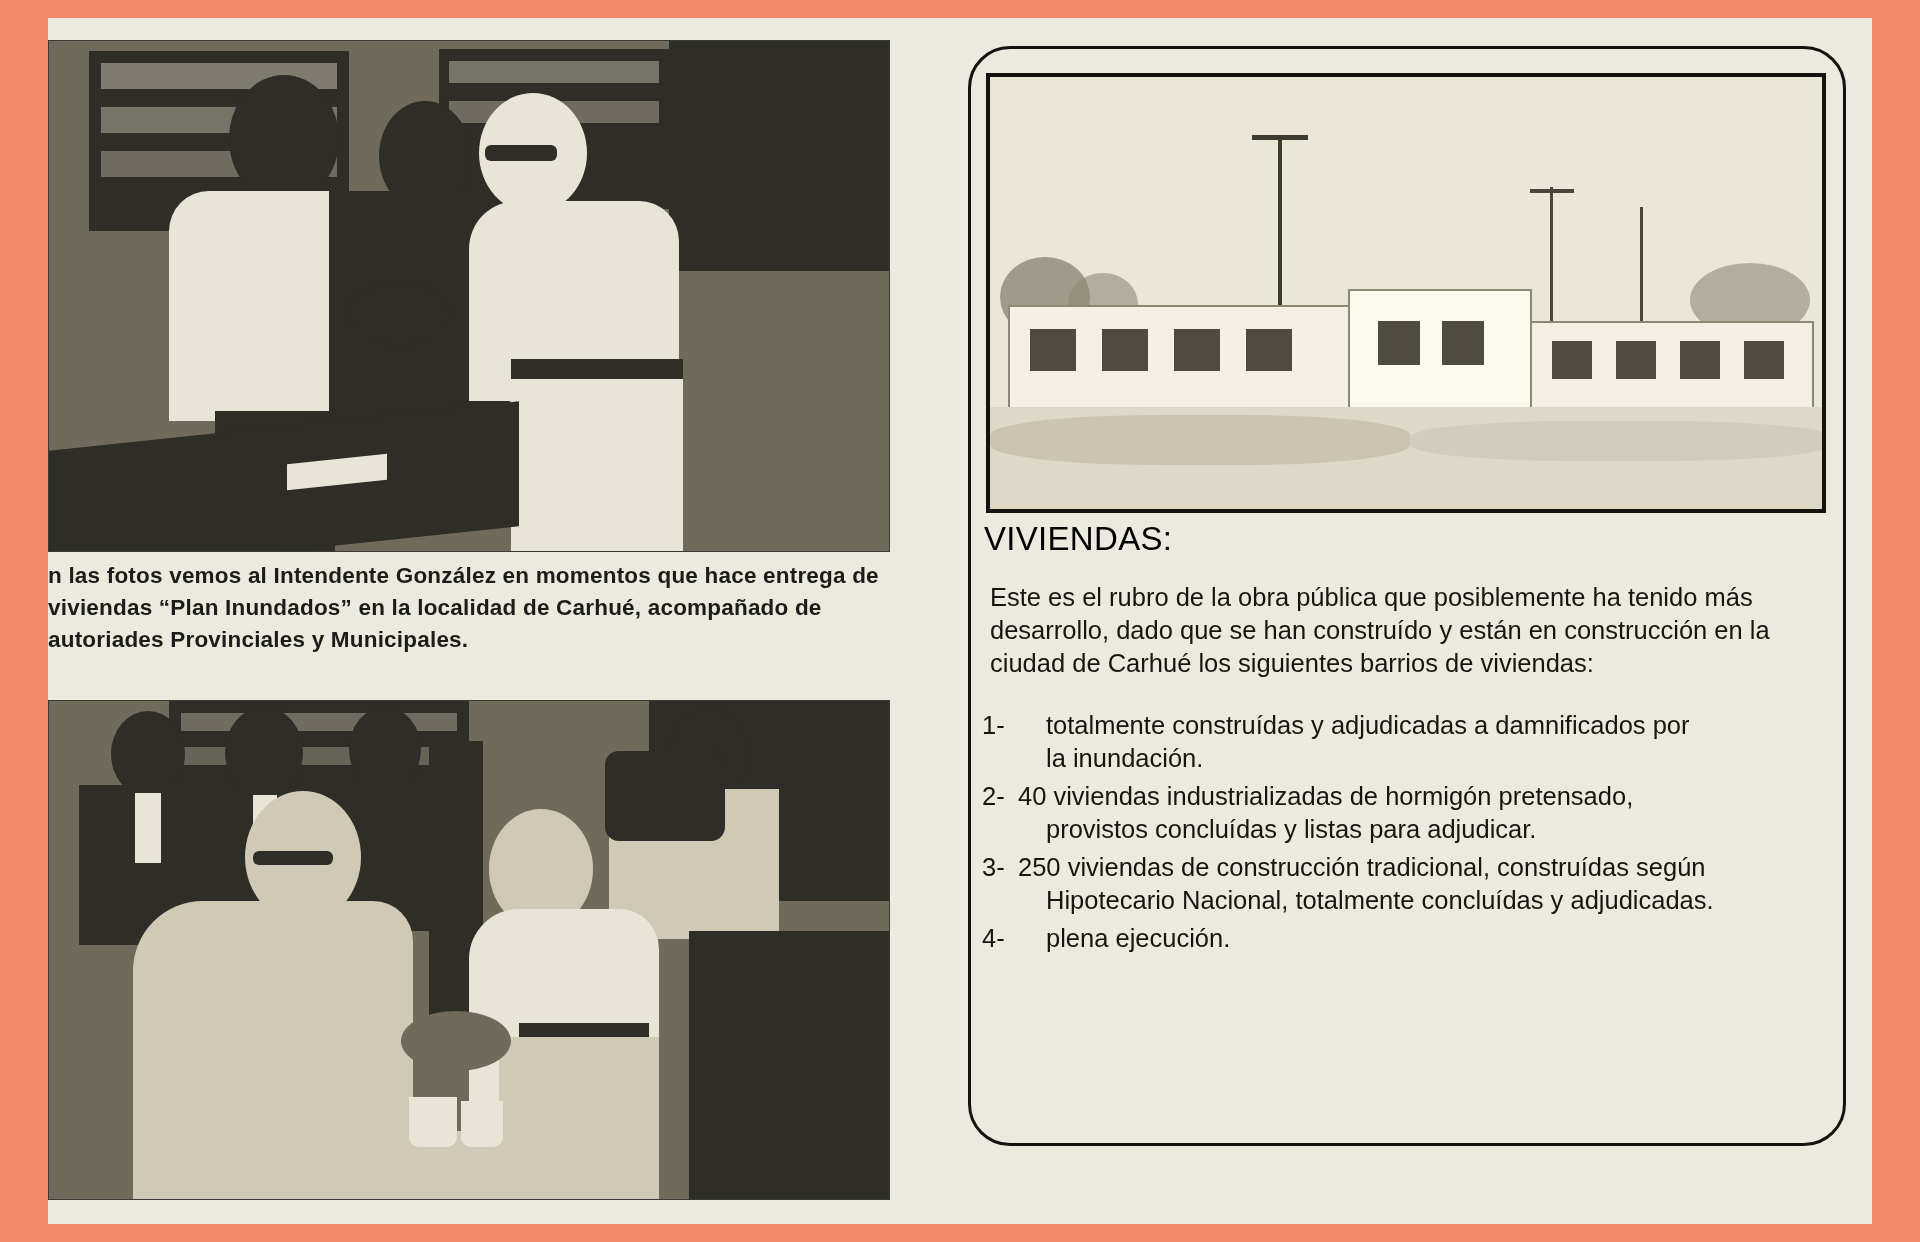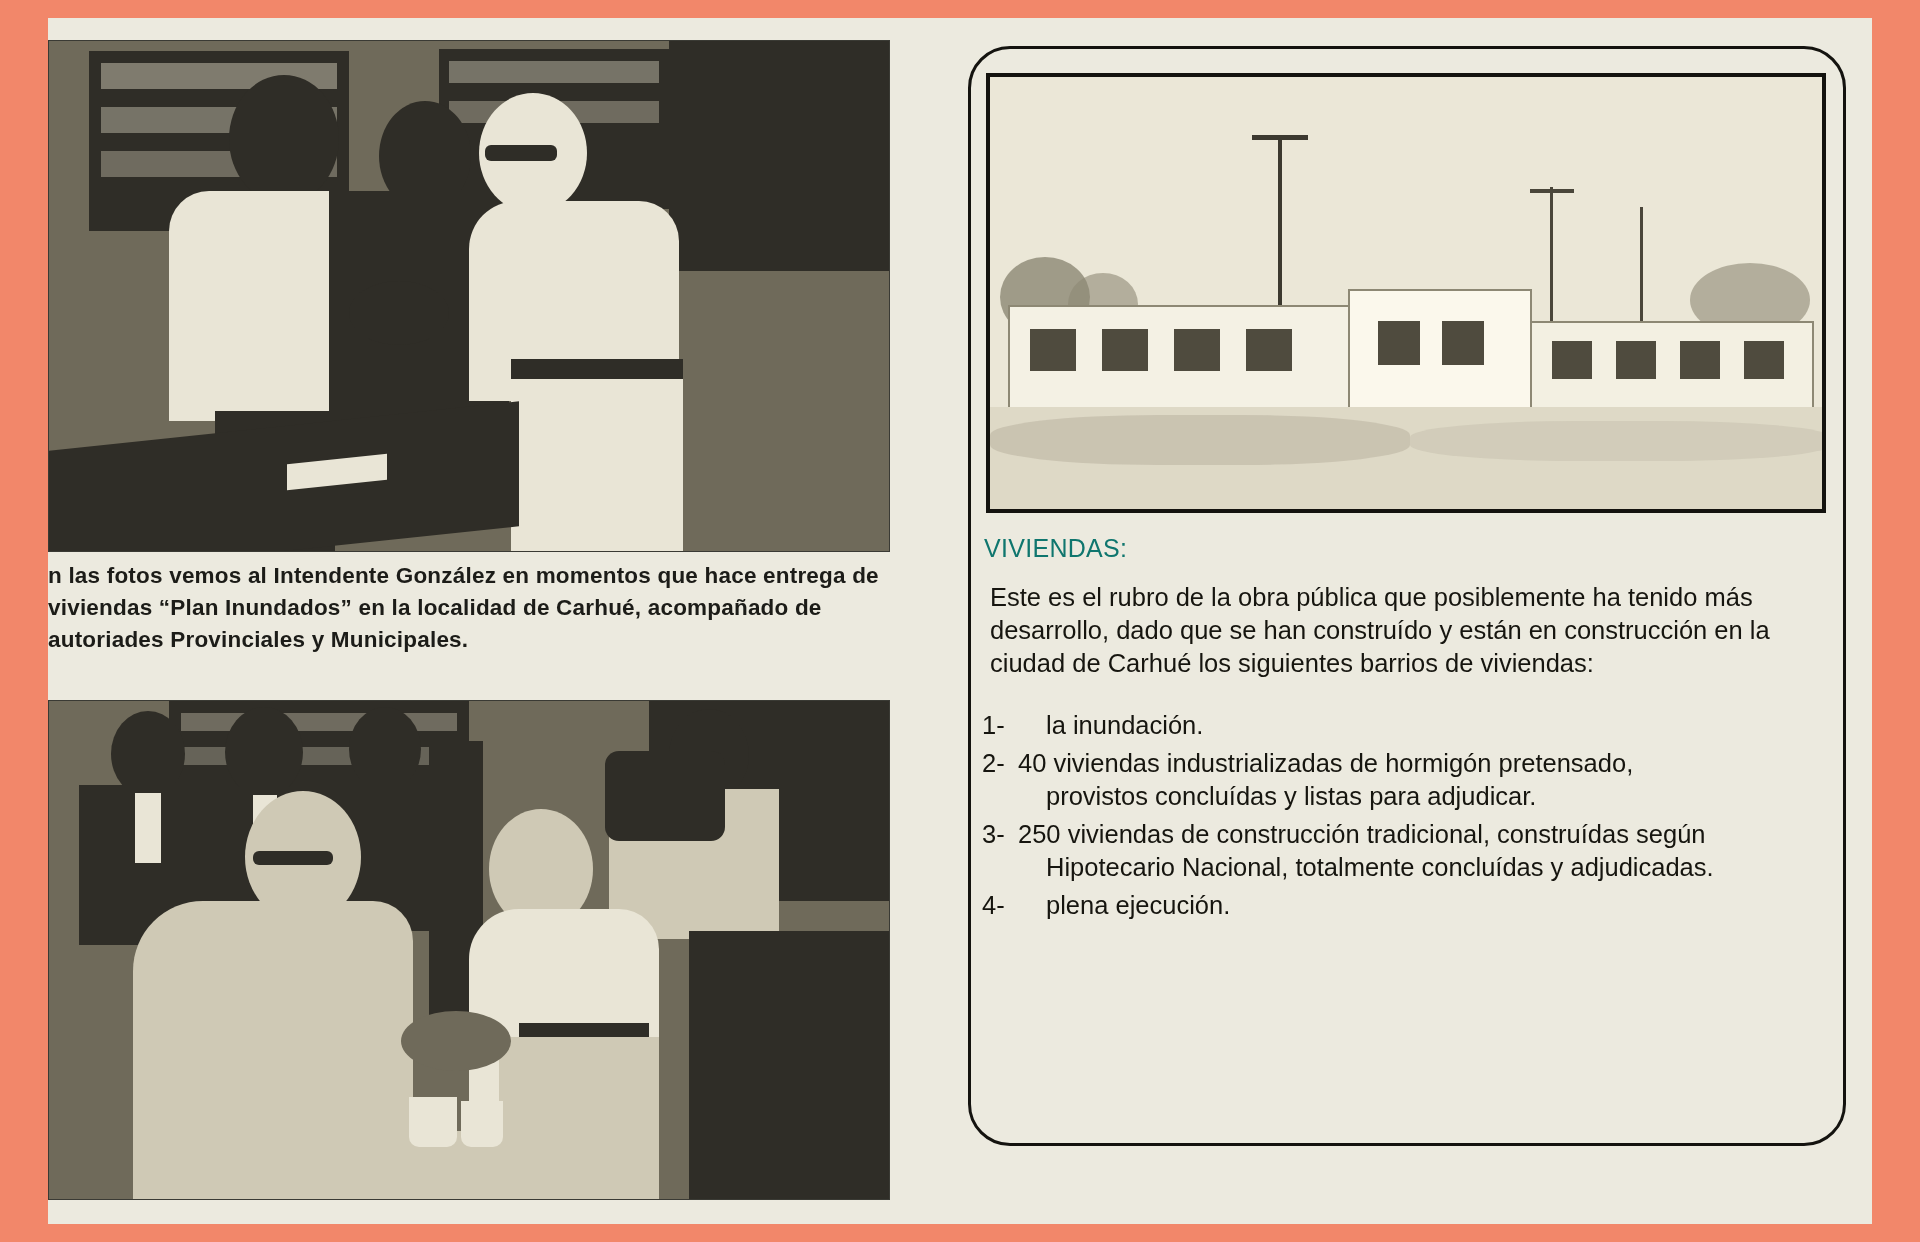--- a/index.html
+++ b/index.html
@@ -100,23 +100,23 @@
     width: 840px;
     height: 440px;
     border: 4px solid #14130f;
     box-sizing: border-box;
     overflow: hidden;
     background: #e7e3d3;
   }
   .vi-title {
     position: absolute;
     left: 16px;
-    top: 488px;
-    font-size: 25px;
-    color: #0f766e;
+    top: 474px;
+    font-size: 33px;
+    color: #000000;
     letter-spacing: .3px;
   }
   .body-text {
     position: absolute;
     left: 14px;
     top: 527px;
     width: 846px;
     font-size: 25.5px;
     line-height: 33px;
     color: #16150f;
@@ -264,20 +264,21 @@
 
     <div class="body-text">
       <p>Este es el rubro de la obra pública que posiblemente ha tenido más desarrollo, dado que se han construído y están en construcción en la ciudad de Carhué los siguientes barrios de viviendas:</p>
     </div>
 
     <div class="list">
 
       <div class="item">
         <div class="num">1-</div>
         <div class="txt">
+          <span class="cont">totalmente construídas y adjudicadas a damnificados por</span>
           <span class="cont">la inundación.</span>
         </div>
       </div>
 
       <div class="item">
         <div class="num">2-</div>
         <div class="txt">
           <span>40 viviendas industrializadas de hormigón pretensado,</span>
           <span class="cont">provistos concluídas y listas para adjudicar.</span>
         </div>

